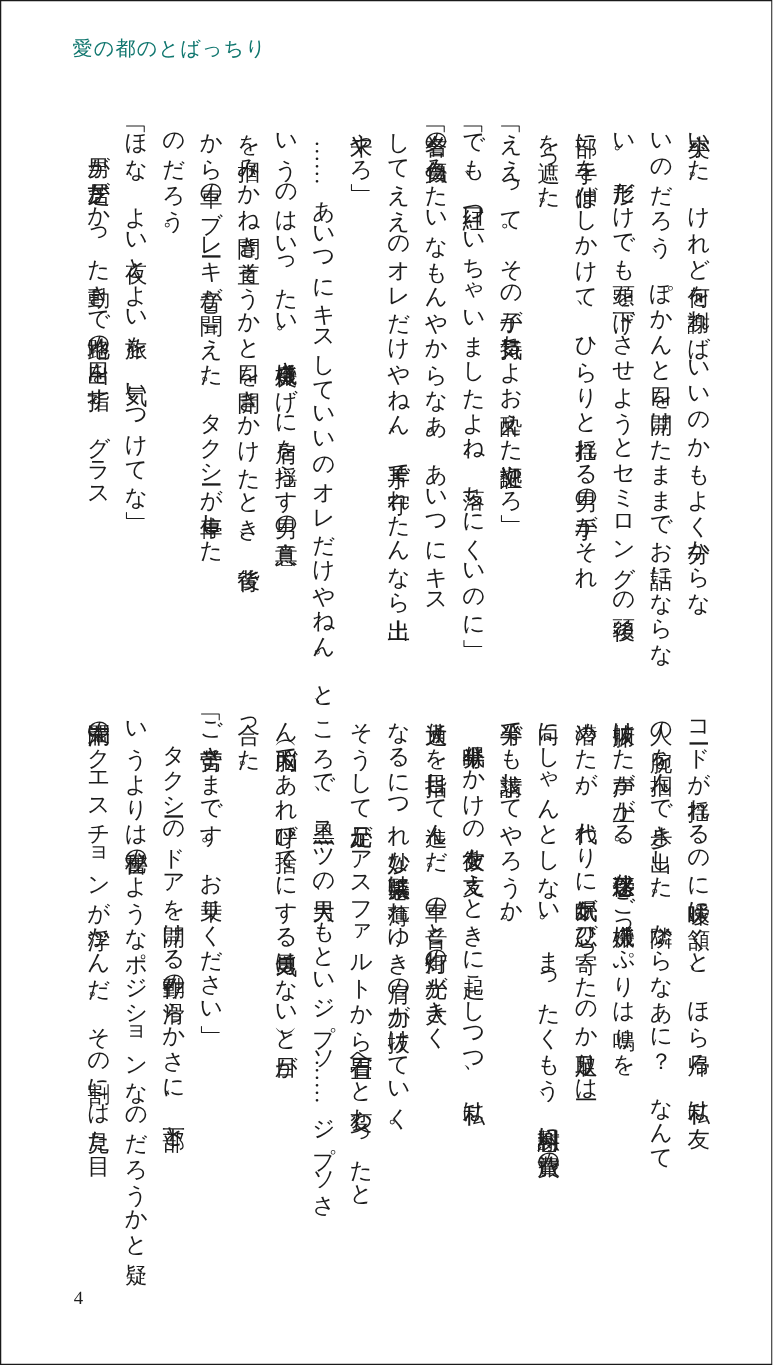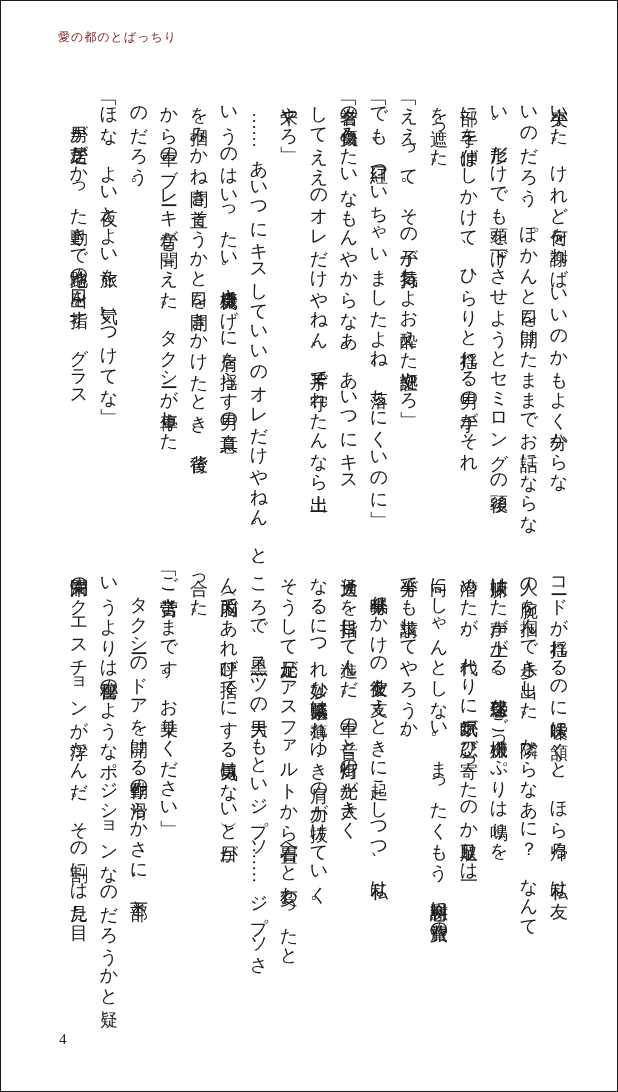--- a/index.html
+++ b/index.html
@@ -14,23 +14,23 @@
     background: #ffffff;
     border: 1px solid #1a1a1a;
     overflow: hidden;
     font-family: "Liberation Serif", "DejaVu Serif", serif;
     color: #1c1c1c;
   }
   .running-header {
     position: absolute;
     left: 57px;
     top: 28px;
-    font-size: 12px;
+    font-size: 16px;
     letter-spacing: 1px;
-    color: #7f1d1d;
+    color: #0f766e;
     white-space: nowrap;
   }
   .vblock {
     position: absolute;
     right: 43px;
     height: 436px;
     writing-mode: vertical-rl;
     text-orientation: mixed;
     font-size: 18px;
     line-height: 30px;

